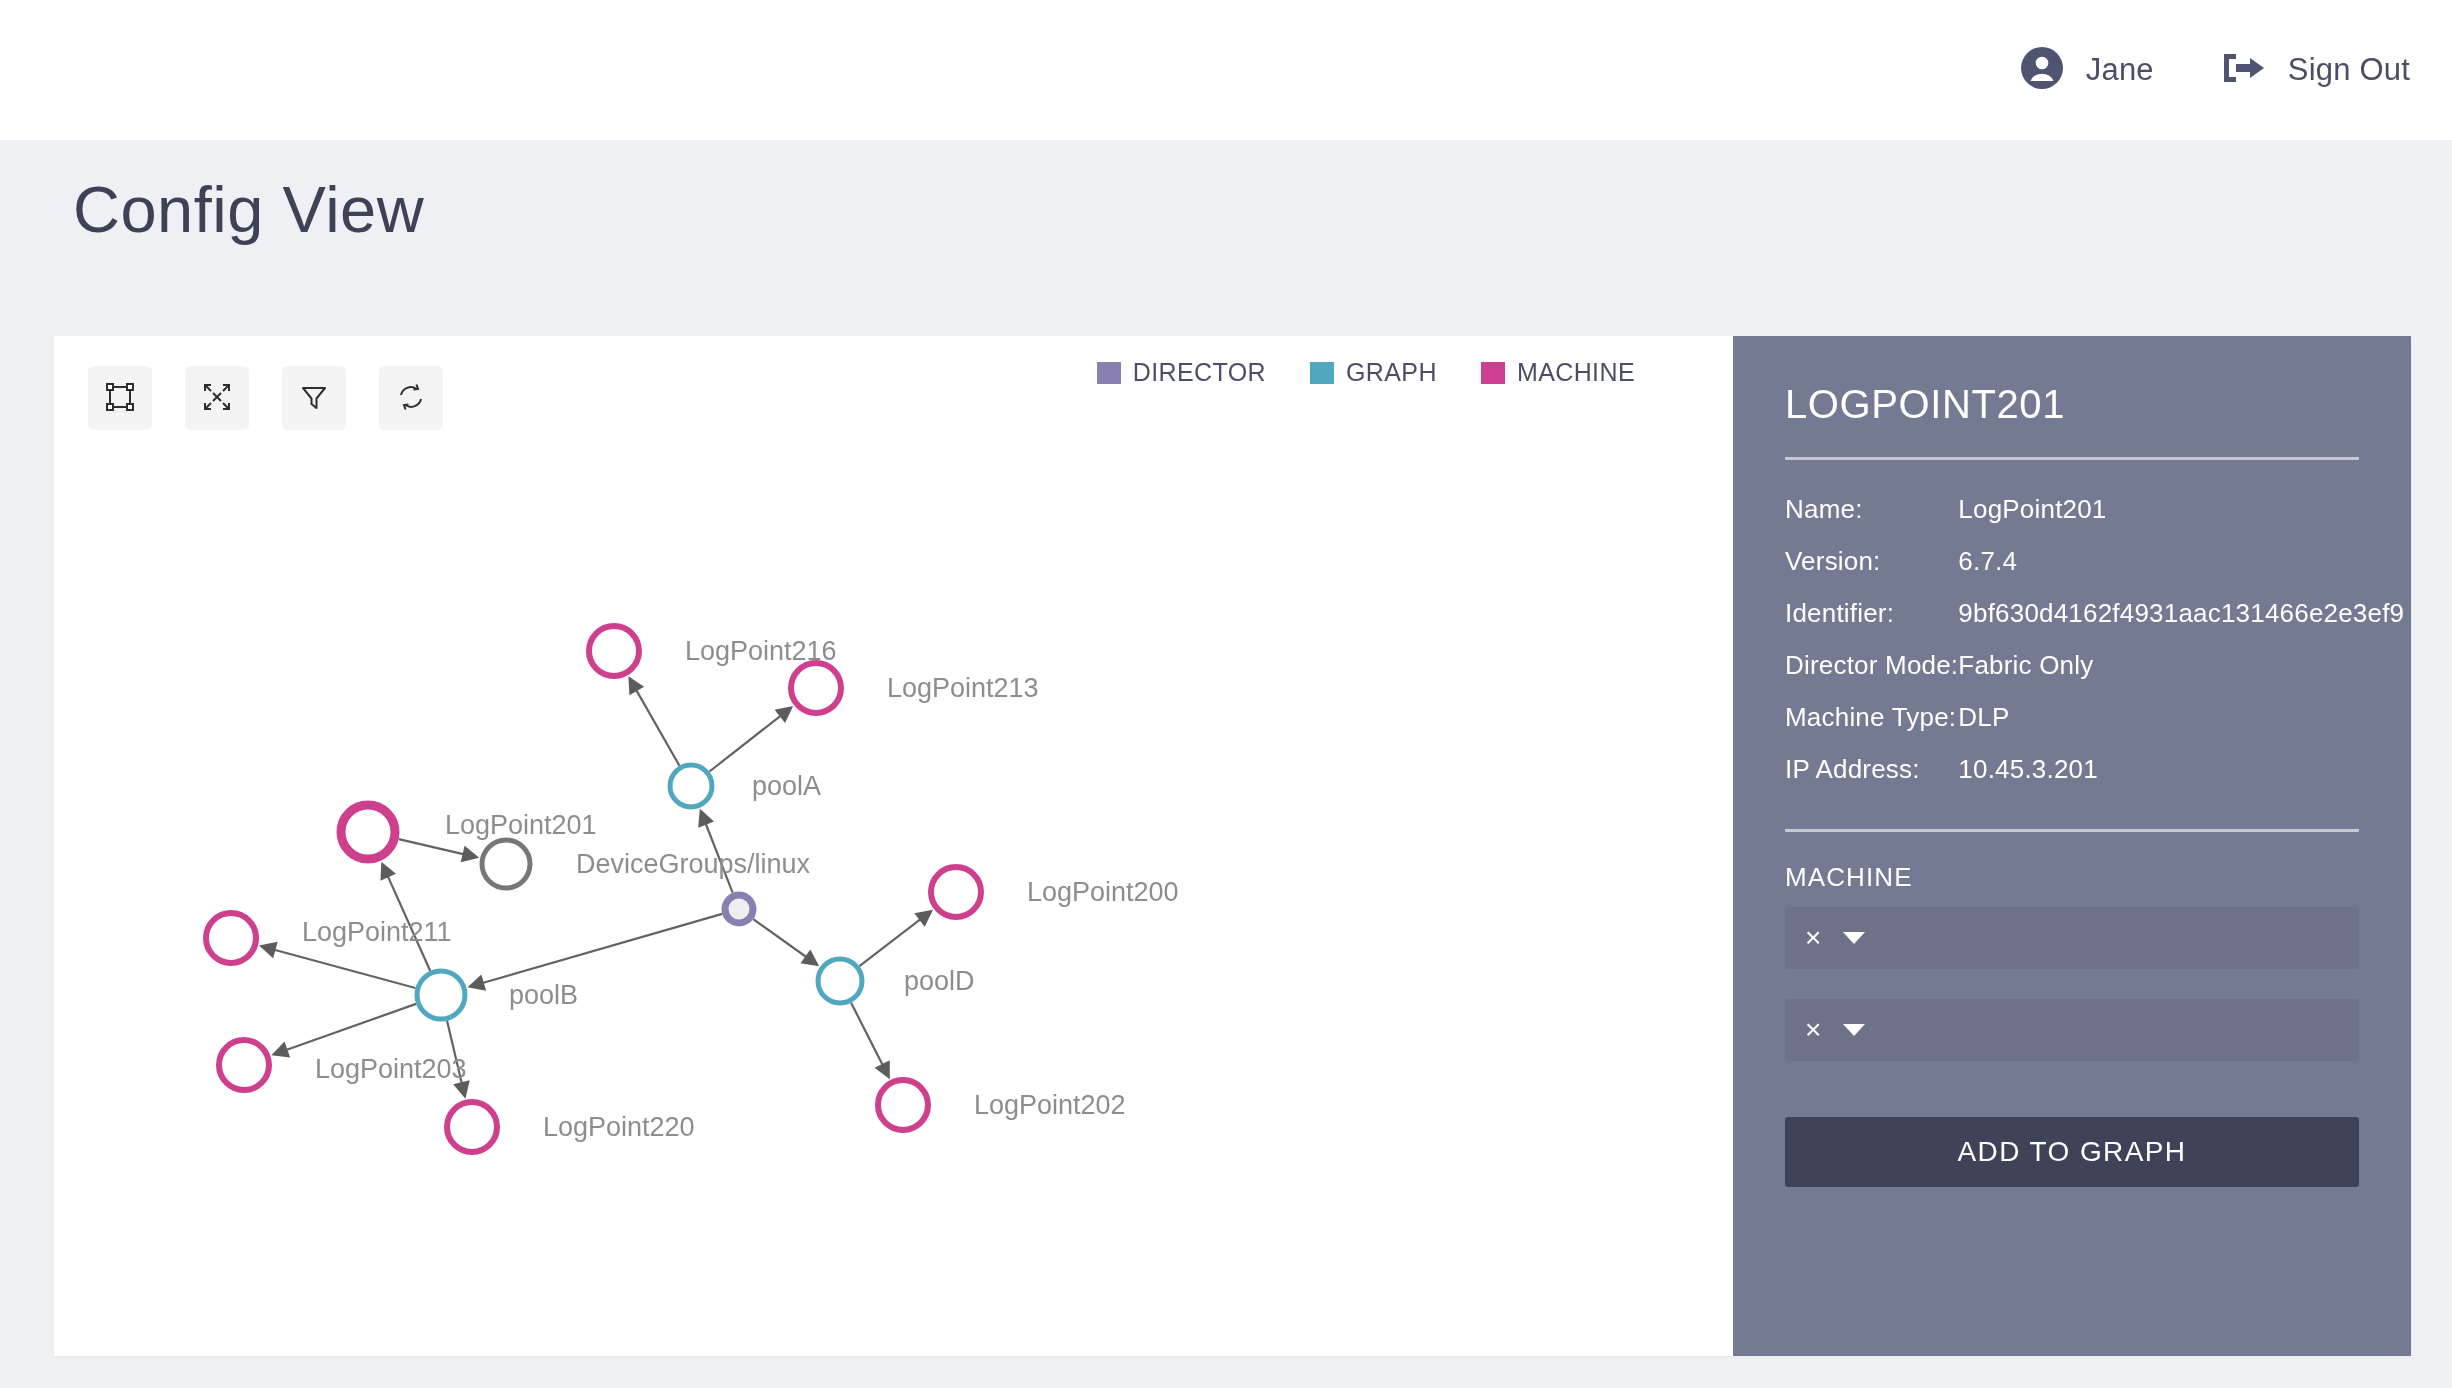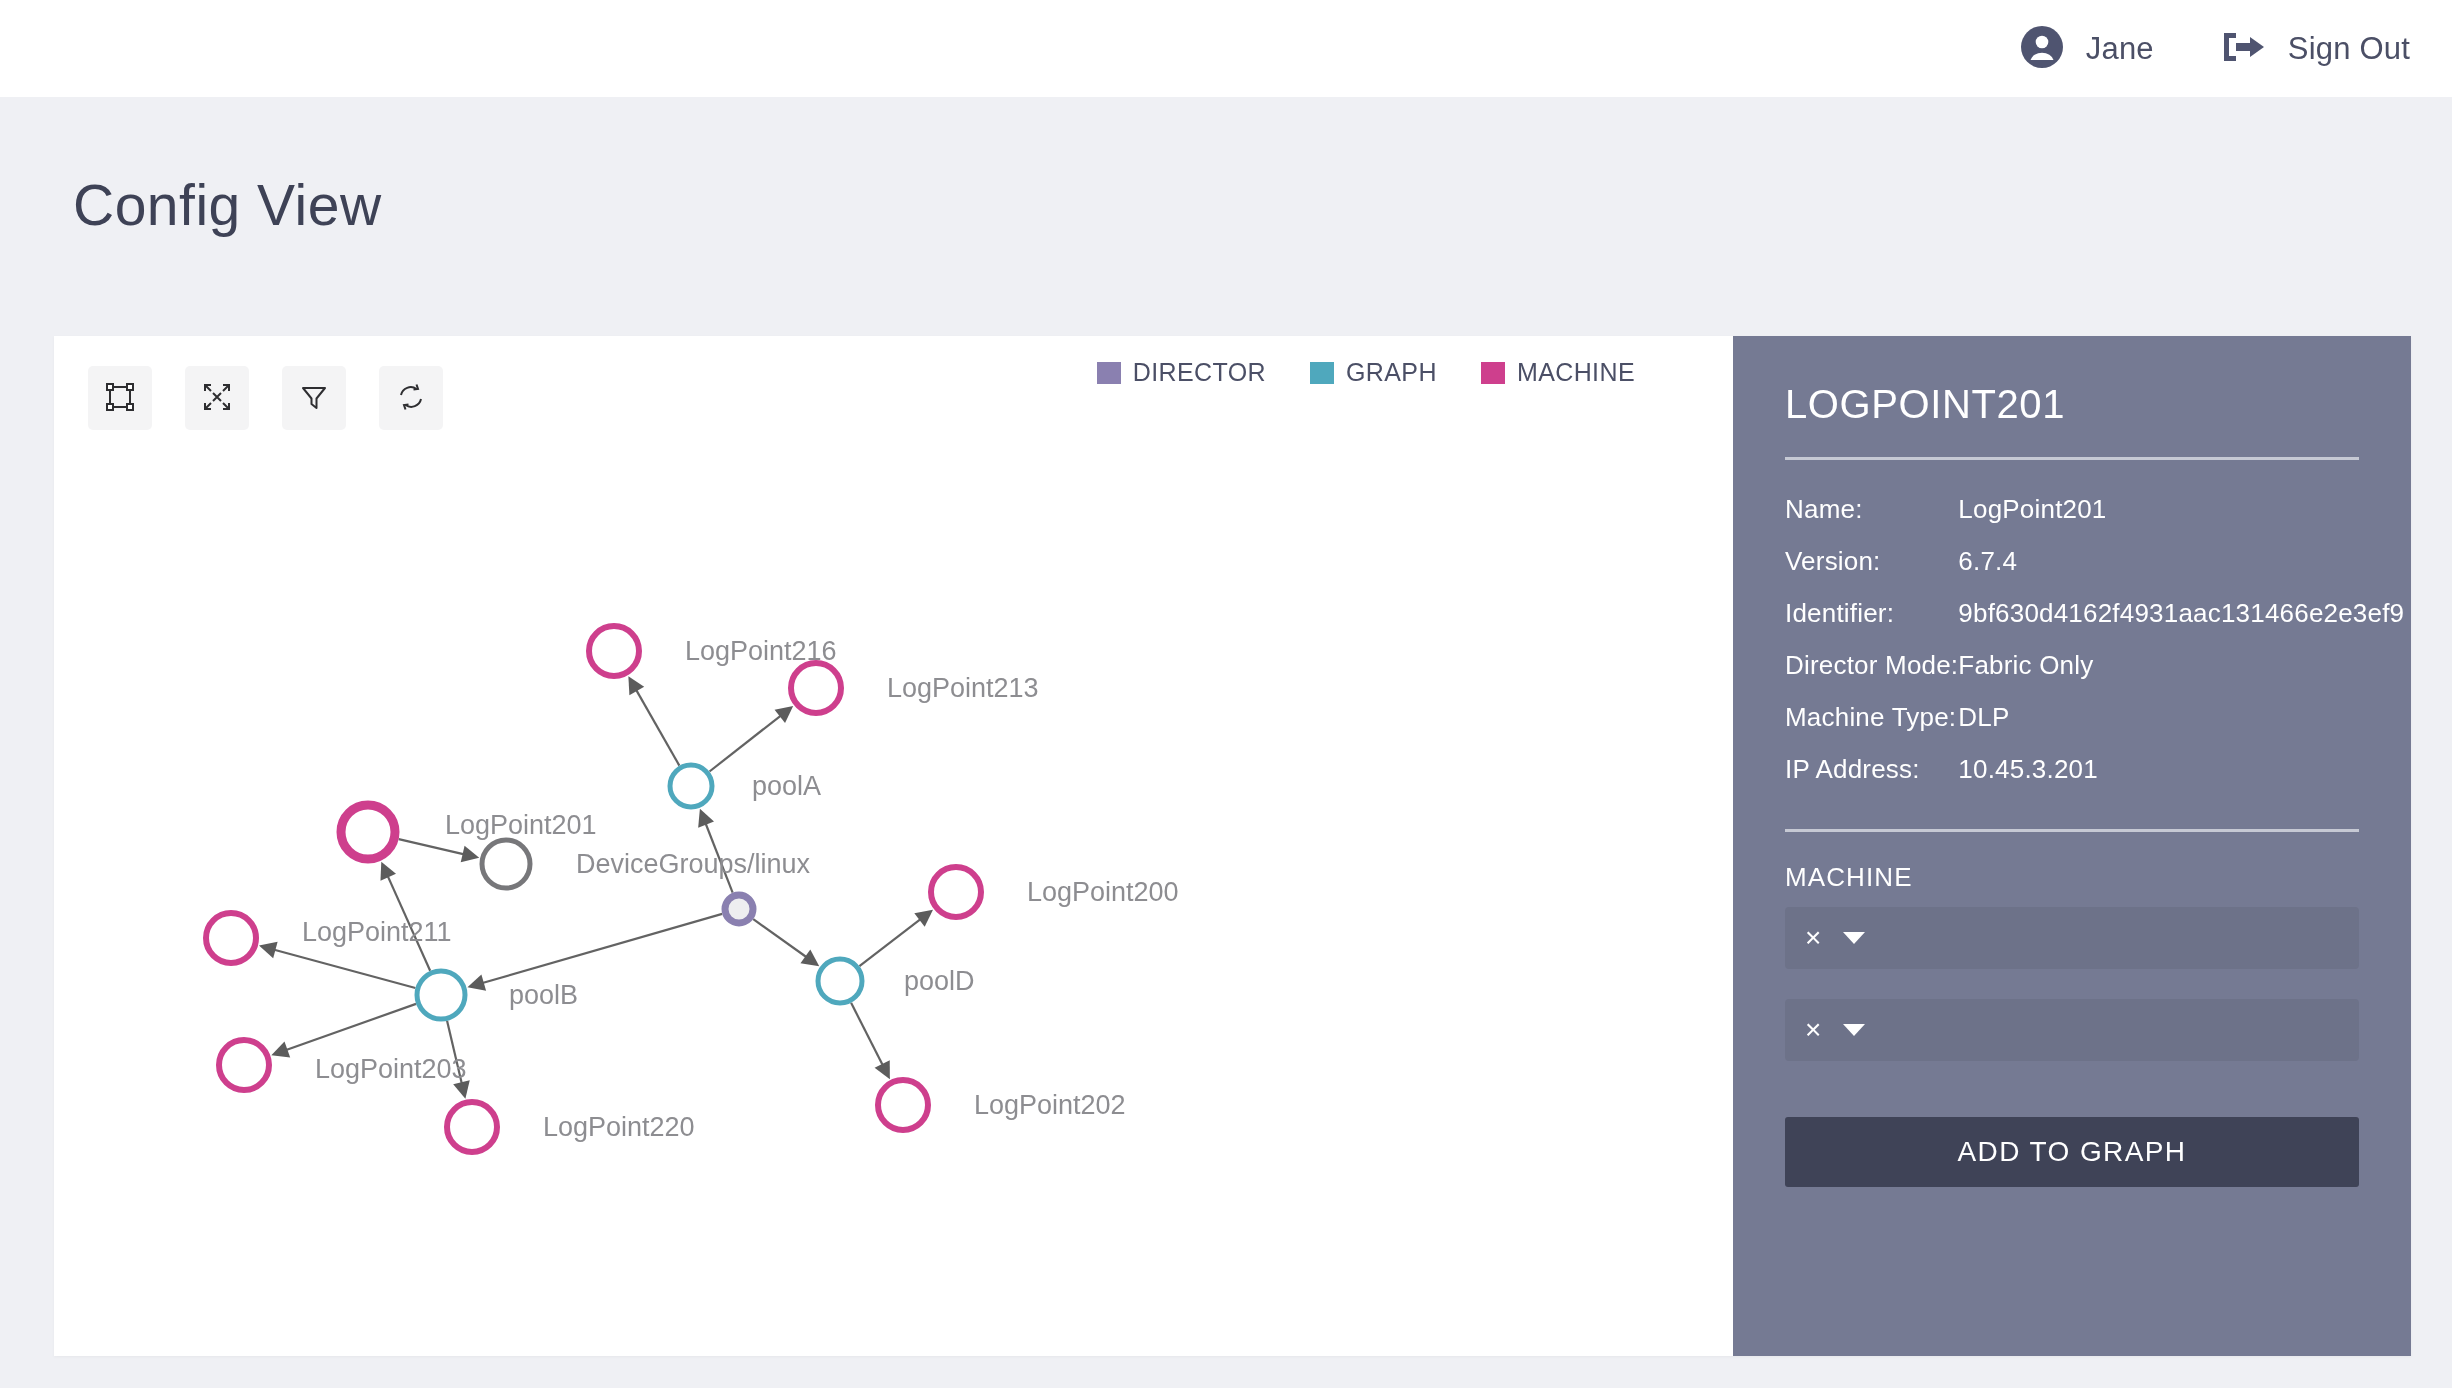--- a/index.html
+++ b/index.html
@@ -6,36 +6,36 @@
   html, body {
     width: 2452px; height: 1388px;
     background: #eff0f4;
     font-family: "Liberation Sans", sans-serif;
     overflow: hidden;
   }
 
   
   .topbar {
     position: absolute; top: 0; left: 0;
-    width: 2452px; height: 97px;
+    width: 2452px; height: 140px;
     background: #ffffff;
     display: flex; align-items: center; justify-content: flex-end;
   }
   .topbar-right { display: flex; align-items: center; gap: 66px; padding-right: 42px; }
   .user-chip, .signout-chip { display: flex; align-items: center; gap: 22px; cursor: pointer; }
   .avatar-icon, .signout-icon { display: block; }
   .topbar-label {
     font-size: 31px; color: #4b4f66; font-weight: 400; letter-spacing: .2px;
     white-space: nowrap;
   }
 
   
   .page-title {
     position: absolute; top: 172px; left: 73px;
-    font-size: 57px; font-weight: 400; color: #3e4256;
+    font-size: 65px; font-weight: 400; color: #3e4256;
     letter-spacing: .5px;
   }
 
   
   .card {
     position: absolute; left: 54px; top: 336px;
     width: 2357px; height: 1020px;
     background: #0f172a;
     display: flex;
     box-shadow: 0 1px 3px rgba(0,0,0,0.04);

